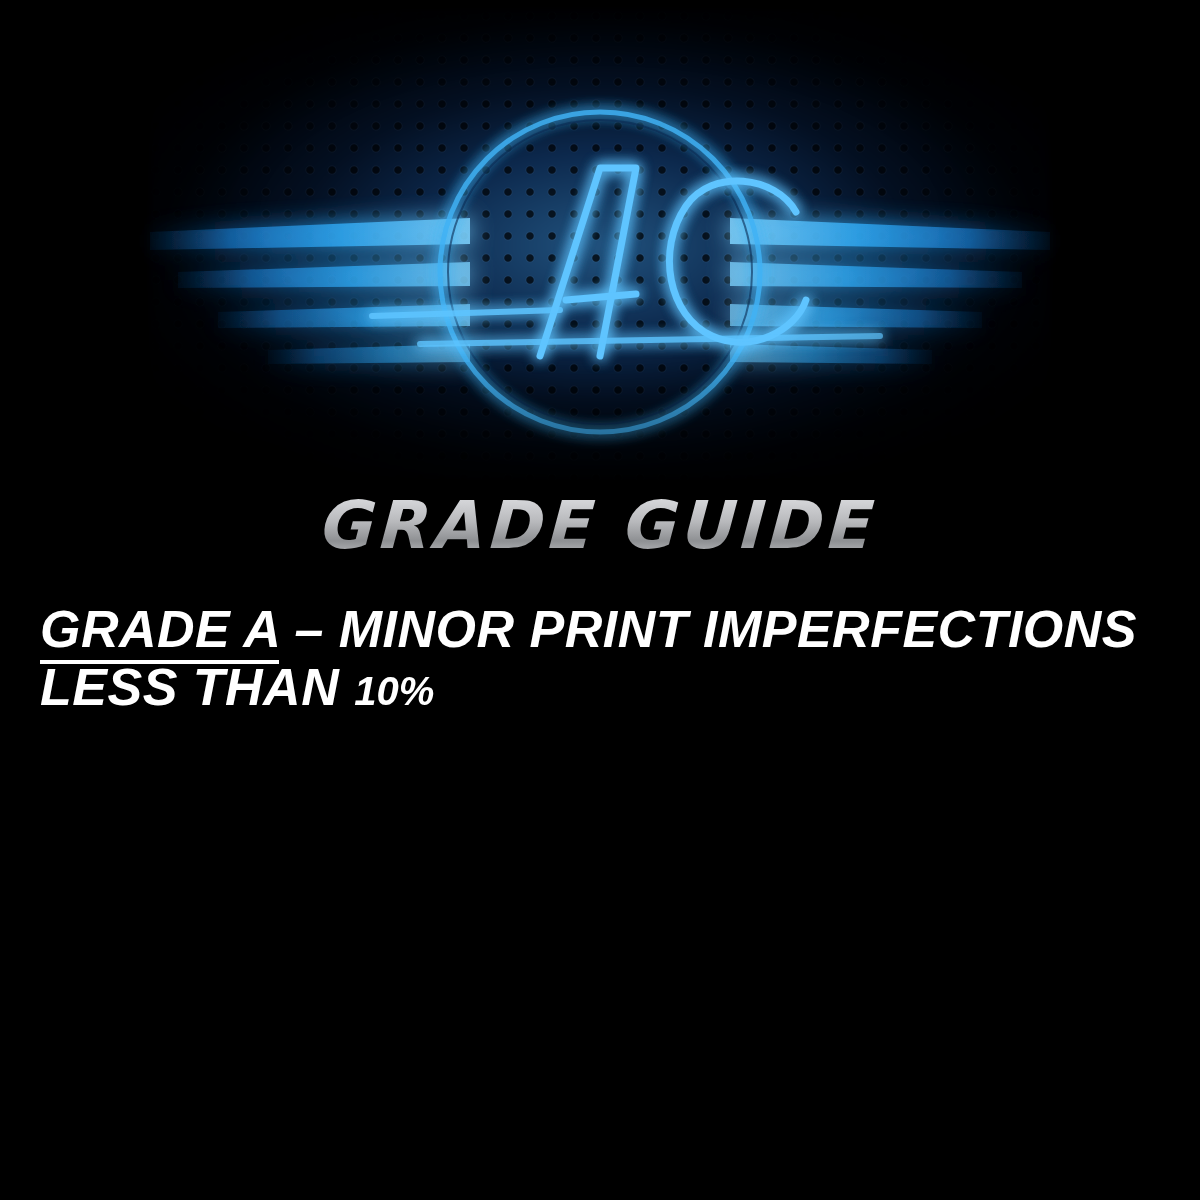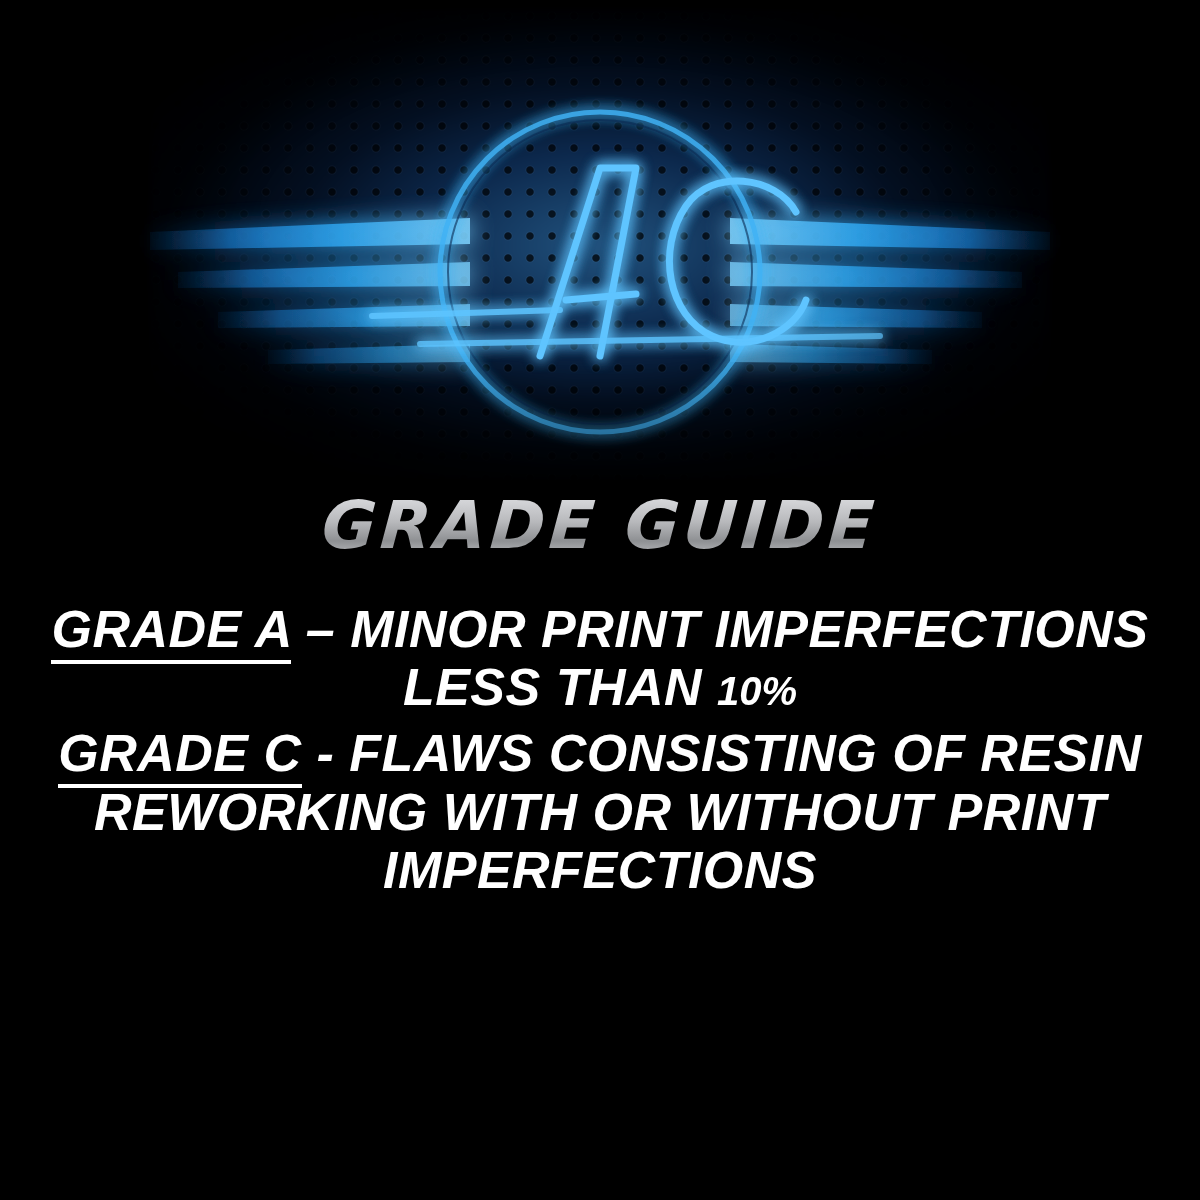--- a/index.html
+++ b/index.html
@@ -85,21 +85,20 @@
     font-family: "DejaVu Sans", sans-serif;
     transform: skewX(-4deg);
   }
 
   
   .grades {
     position: absolute;
     left: 40px;
     top: 600px;
     width: 1120px;
-    text-align: center;
   }
   .grade-block {
     color: #ffffff;
     font-style: italic;
     font-weight: 700;
     font-size: 52px;
     line-height: 1.12;
     letter-spacing: 0.5px;
     margin-bottom: 8px;
     font-family: "Liberation Sans", sans-serif;
@@ -192,21 +191,16 @@
   <div class="grades">
 
     <div class="grade-block">
       <span class="grade-label">GRADE A</span>
       <span>–</span>
       <span>MINOR PRINT IMPERFECTIONS LESS THAN</span>
       <span class="pct">10%</span>
     </div>
 
 
-    <div class="grade-block">
-      <span class="grade-label">GRADE C</span>
-      <span>-</span>
-      <span>FLAWS CONSISTING OF RESIN REWORKING WITH OR WITHOUT PRINT IMPERFECTIONS</span>
-    </div>
 
   </div>
 
 </div>
 
 </body></html>

